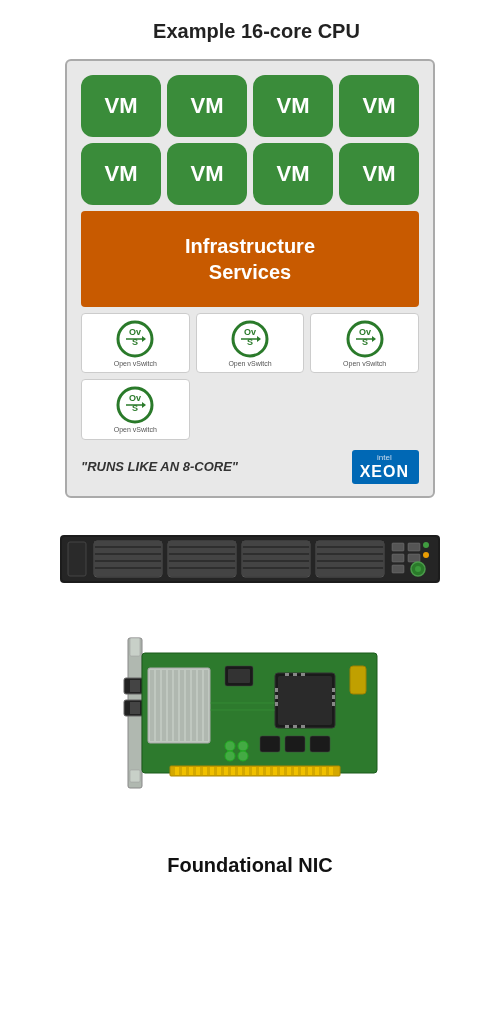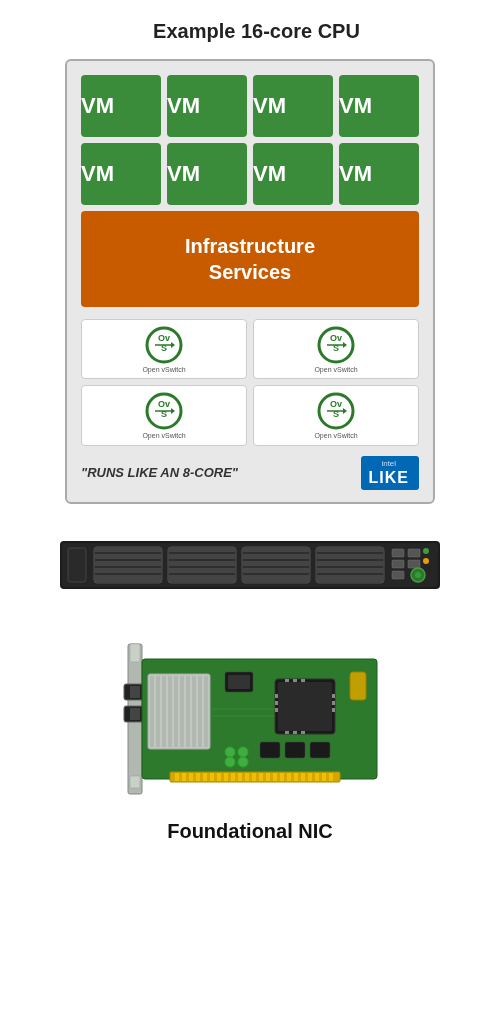--- a/index.html
+++ b/index.html
@@ -40,42 +40,42 @@
       grid-template-columns: repeat(4, 1fr);
       gap: 6px;
       margin-bottom: 6px;
     }
 
     .vm-cell {
       background: #3a8c3a;
       color: white;
       font-size: 22px;
       font-weight: bold;
-      text-align: left;
+      text-align: center;
       padding: 18px 0;
-      border-radius: 4px;
+      border-radius: 12px;
     }
 
     
     .infra-row {
       background: #c85a00;
       color: white;
       font-size: 20px;
       font-weight: bold;
       text-align: center;
       padding: 22px 10px;
       border-radius: 4px;
-      margin-bottom: 12px;
+      margin-bottom: 6px;
       line-height: 1.3;
     }
 
     
     .ovs-row {
       display: grid;
-      grid-template-columns: repeat(2, 1fr);
+      grid-template-columns: repeat(3, 1fr);
       gap: 6px;
       margin-bottom: 10px;
     }
 
     .ovs-cell {
       background: white;
       border: 1px solid #ccc;
       border-radius: 4px;
       display: flex;
       flex-direction: column;
@@ -136,20 +136,21 @@
       justify-content: center;
     }
 
     
     .nic-section {
       margin-top: 40px;
       display: flex;
       flex-direction: column;
       align-items: center;
       width: 420px;
+      gap: 40px;
     }
 
     .nic-img {
       width: 280px;
       height: 170px;
       position: relative;
     }
 
     .nic-labels {
       margin-top: 16px;
@@ -237,21 +238,21 @@
         <polygon points="30,16 34,19 30,22" fill="#2a7a2a"></polygon>
       </svg>
       <div class="ovs-text">Open vSwitch</div>
     </div>
   </div>
 
   <div class="cpu-bottom">
     <div class="runs-like">"RUNS LIKE AN 8-CORE"</div>
     <div class="intel-badge">
       <div class="intel-text">intel</div>
-      <div class="xeon-text">LIKE</div>
+      <div class="xeon-text">XEON</div>
     </div>
   </div>
 
 </div>
 
 <div class="server-section">
   <svg width="380" height="58" viewBox="0 0 380 58">
 
     <rect x="0" y="5" width="380" height="48" rx="4" ry="4" fill="#1c1c1c"></rect>
     <rect x="2" y="7" width="376" height="44" rx="3" ry="3" fill="#252525"></rect>

